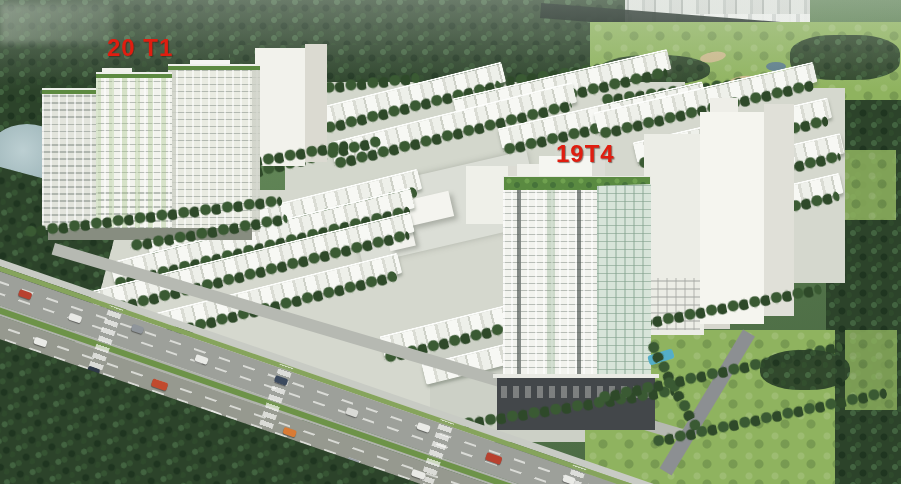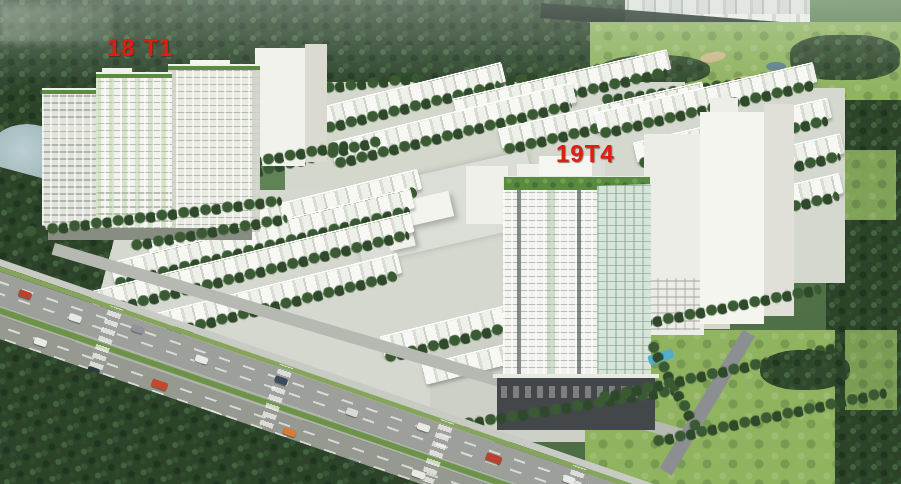--- a/index.html
+++ b/index.html
@@ -236,19 +236,19 @@
 
   </div>
 
   <div class="abs trees" style="left:-15px;top:334px;width:700px;height:220px;transform:rotate(19deg);transform-origin:left top;"></div>
 
   <div class="abs treerow" style="left:598px;top:392px;width:250px;transform:rotate(-12deg);transform-origin:left center;"></div>
   <div class="abs treerow" style="left:652px;top:436px;width:240px;transform:rotate(-12deg);transform-origin:left center;"></div>
   <div class="abs trees" style="left:760px;top:350px;width:90px;height:40px;border-radius:45%;opacity:.95;"></div>
 
   <div class="map-label" style="left:107px;top:34px;">
-    <span>18 T1</span>
+    <span>20 T1</span>
   </div>
   <div class="map-label" style="left:556px;top:140px;">
     <span>19T4</span>
   </div>
 
 </div>
 
 </body></html>

